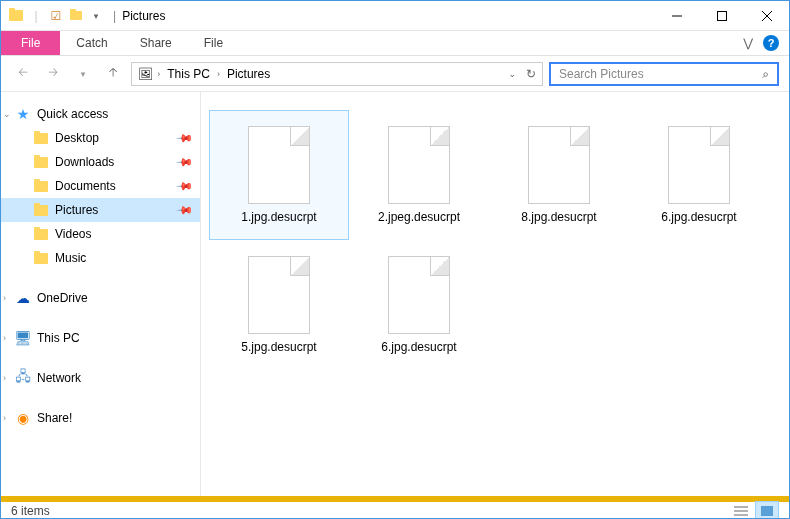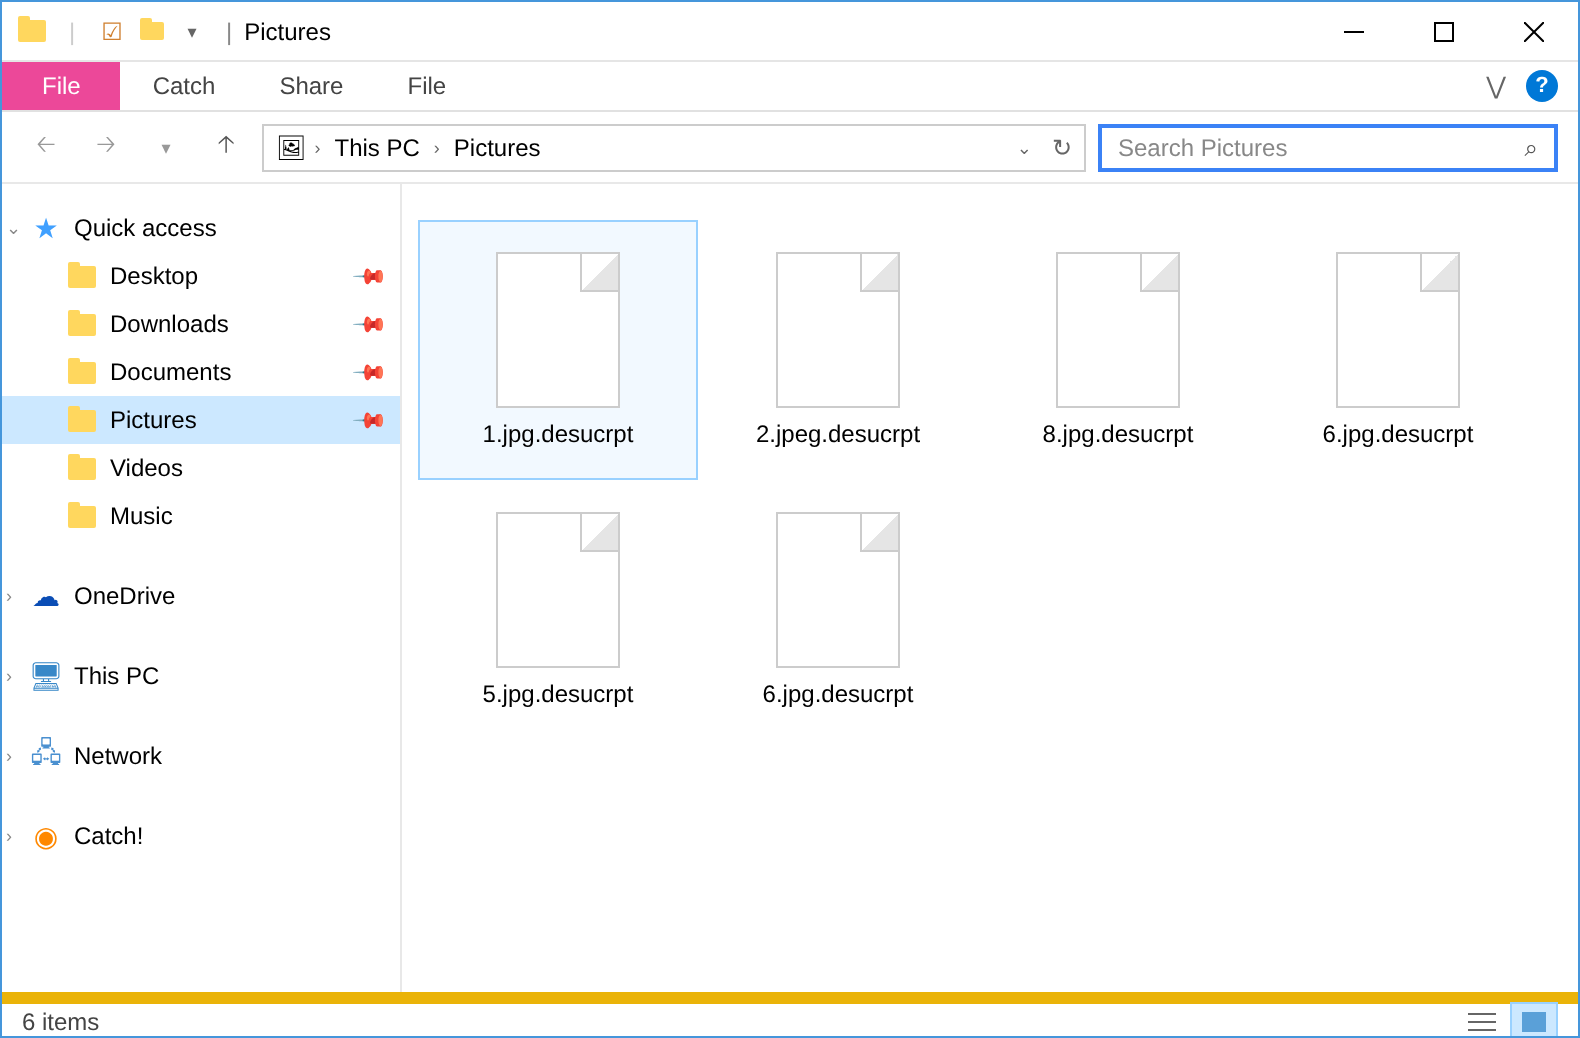--- a/index.html
+++ b/index.html
@@ -202,21 +202,21 @@
           <div class="tree-item header">
             <span class="tree-chevron">›</span>
             <span class="tree-icon network-icon">🖧</span>
             <span>Network</span>
           </div>
         </div>
         <div class="tree-group">
           <div class="tree-item header">
             <span class="tree-chevron">›</span>
             <span class="tree-icon catch-icon">◉</span>
-            <span>Catch!</span>
+            <span>Share!</span>
           </div>
         </div>
       </div>
   </div>
   <div class="content" id="content">
       <div class="file-item selected">
         <div class="file-icon"></div>
         <div class="file-label">1.jpg.desucrpt</div>
       </div>
       <div class="file-item">

